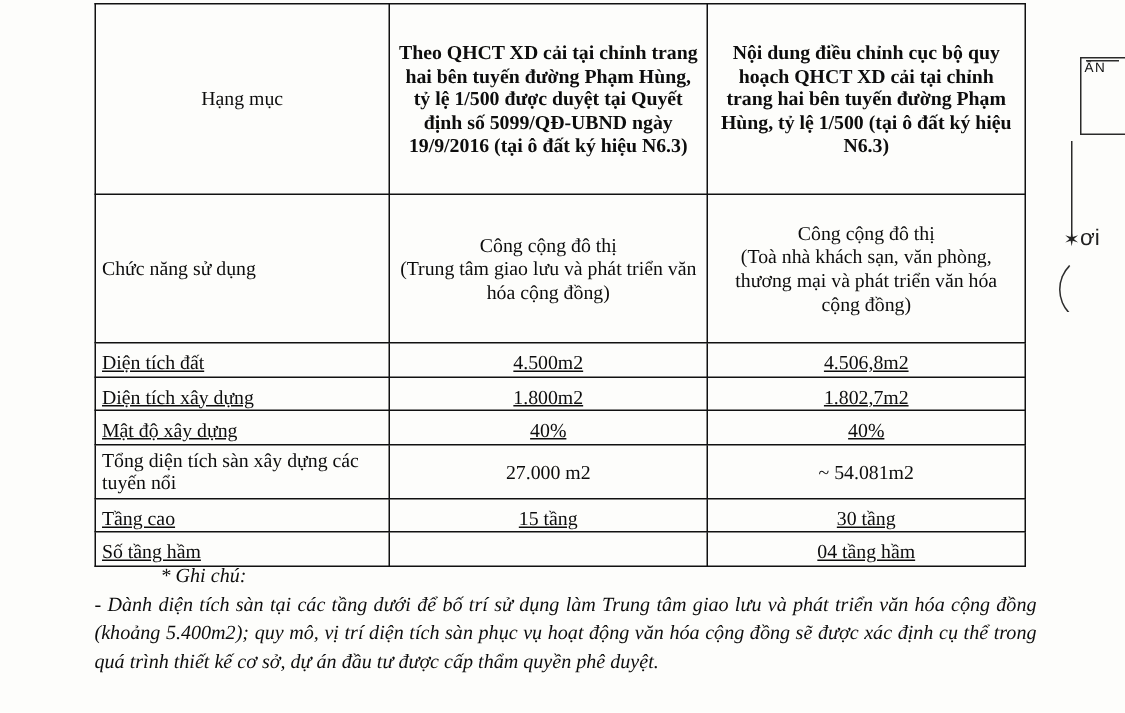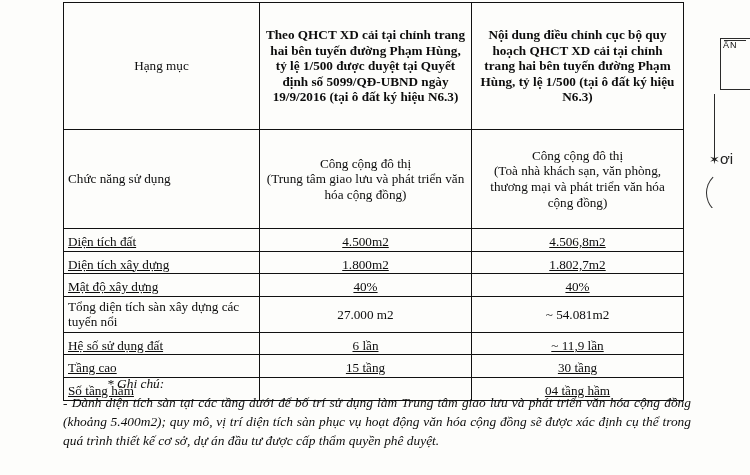--- a/index.html
+++ b/index.html
@@ -188,25 +188,20 @@
         <td class="ctr">40%</td>
         <td class="ctr">40%</td>
       </tr>
 
       <tr>
         <td class="lft">Tổng diện tích sàn xây dựng các tuyến nổi</td>
         <td class="ctr">27.000 m2</td>
         <td class="ctr">~ 54.081m2</td>
       </tr>
 
-      <tr class="small-pad">
-        <td class="lft">Hệ số sử dụng đất</td>
-        <td class="ctr">6 lần</td>
-        <td class="ctr">~ 11,9 lần</td>
-      </tr>
 
       <tr class="small-pad">
         <td class="lft">Tầng cao</td>
         <td class="ctr">15 tầng</td>
         <td class="ctr">30 tầng</td>
       </tr>
 
       <tr class="small-pad">
         <td class="lft">Số tầng hầm</td>
         <td class="ctr"></td>

